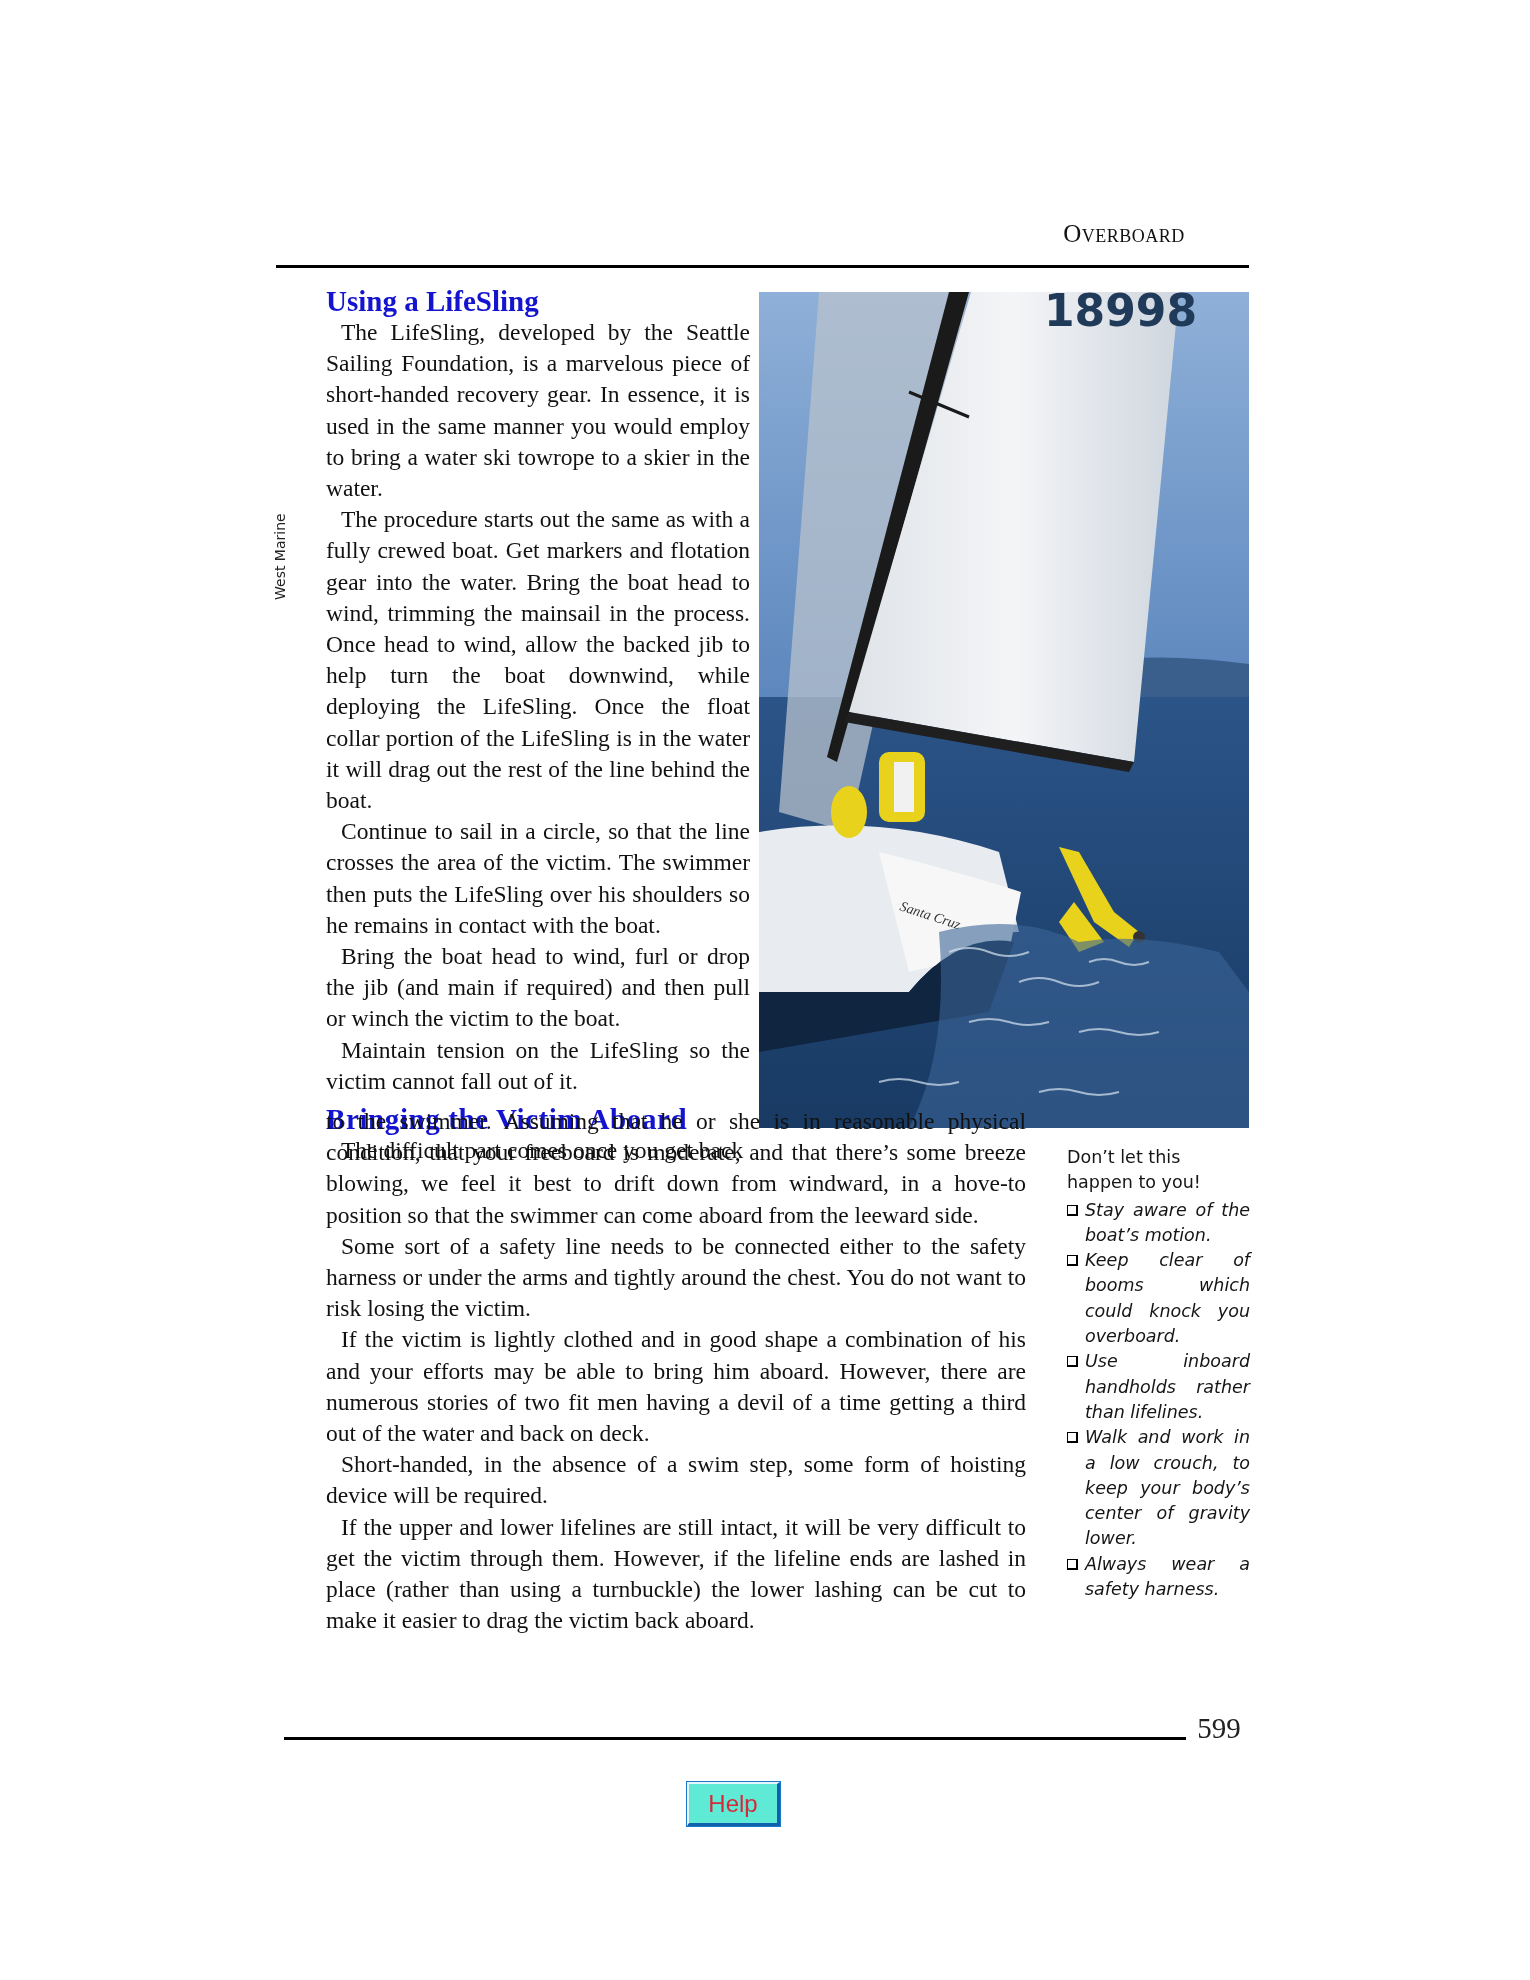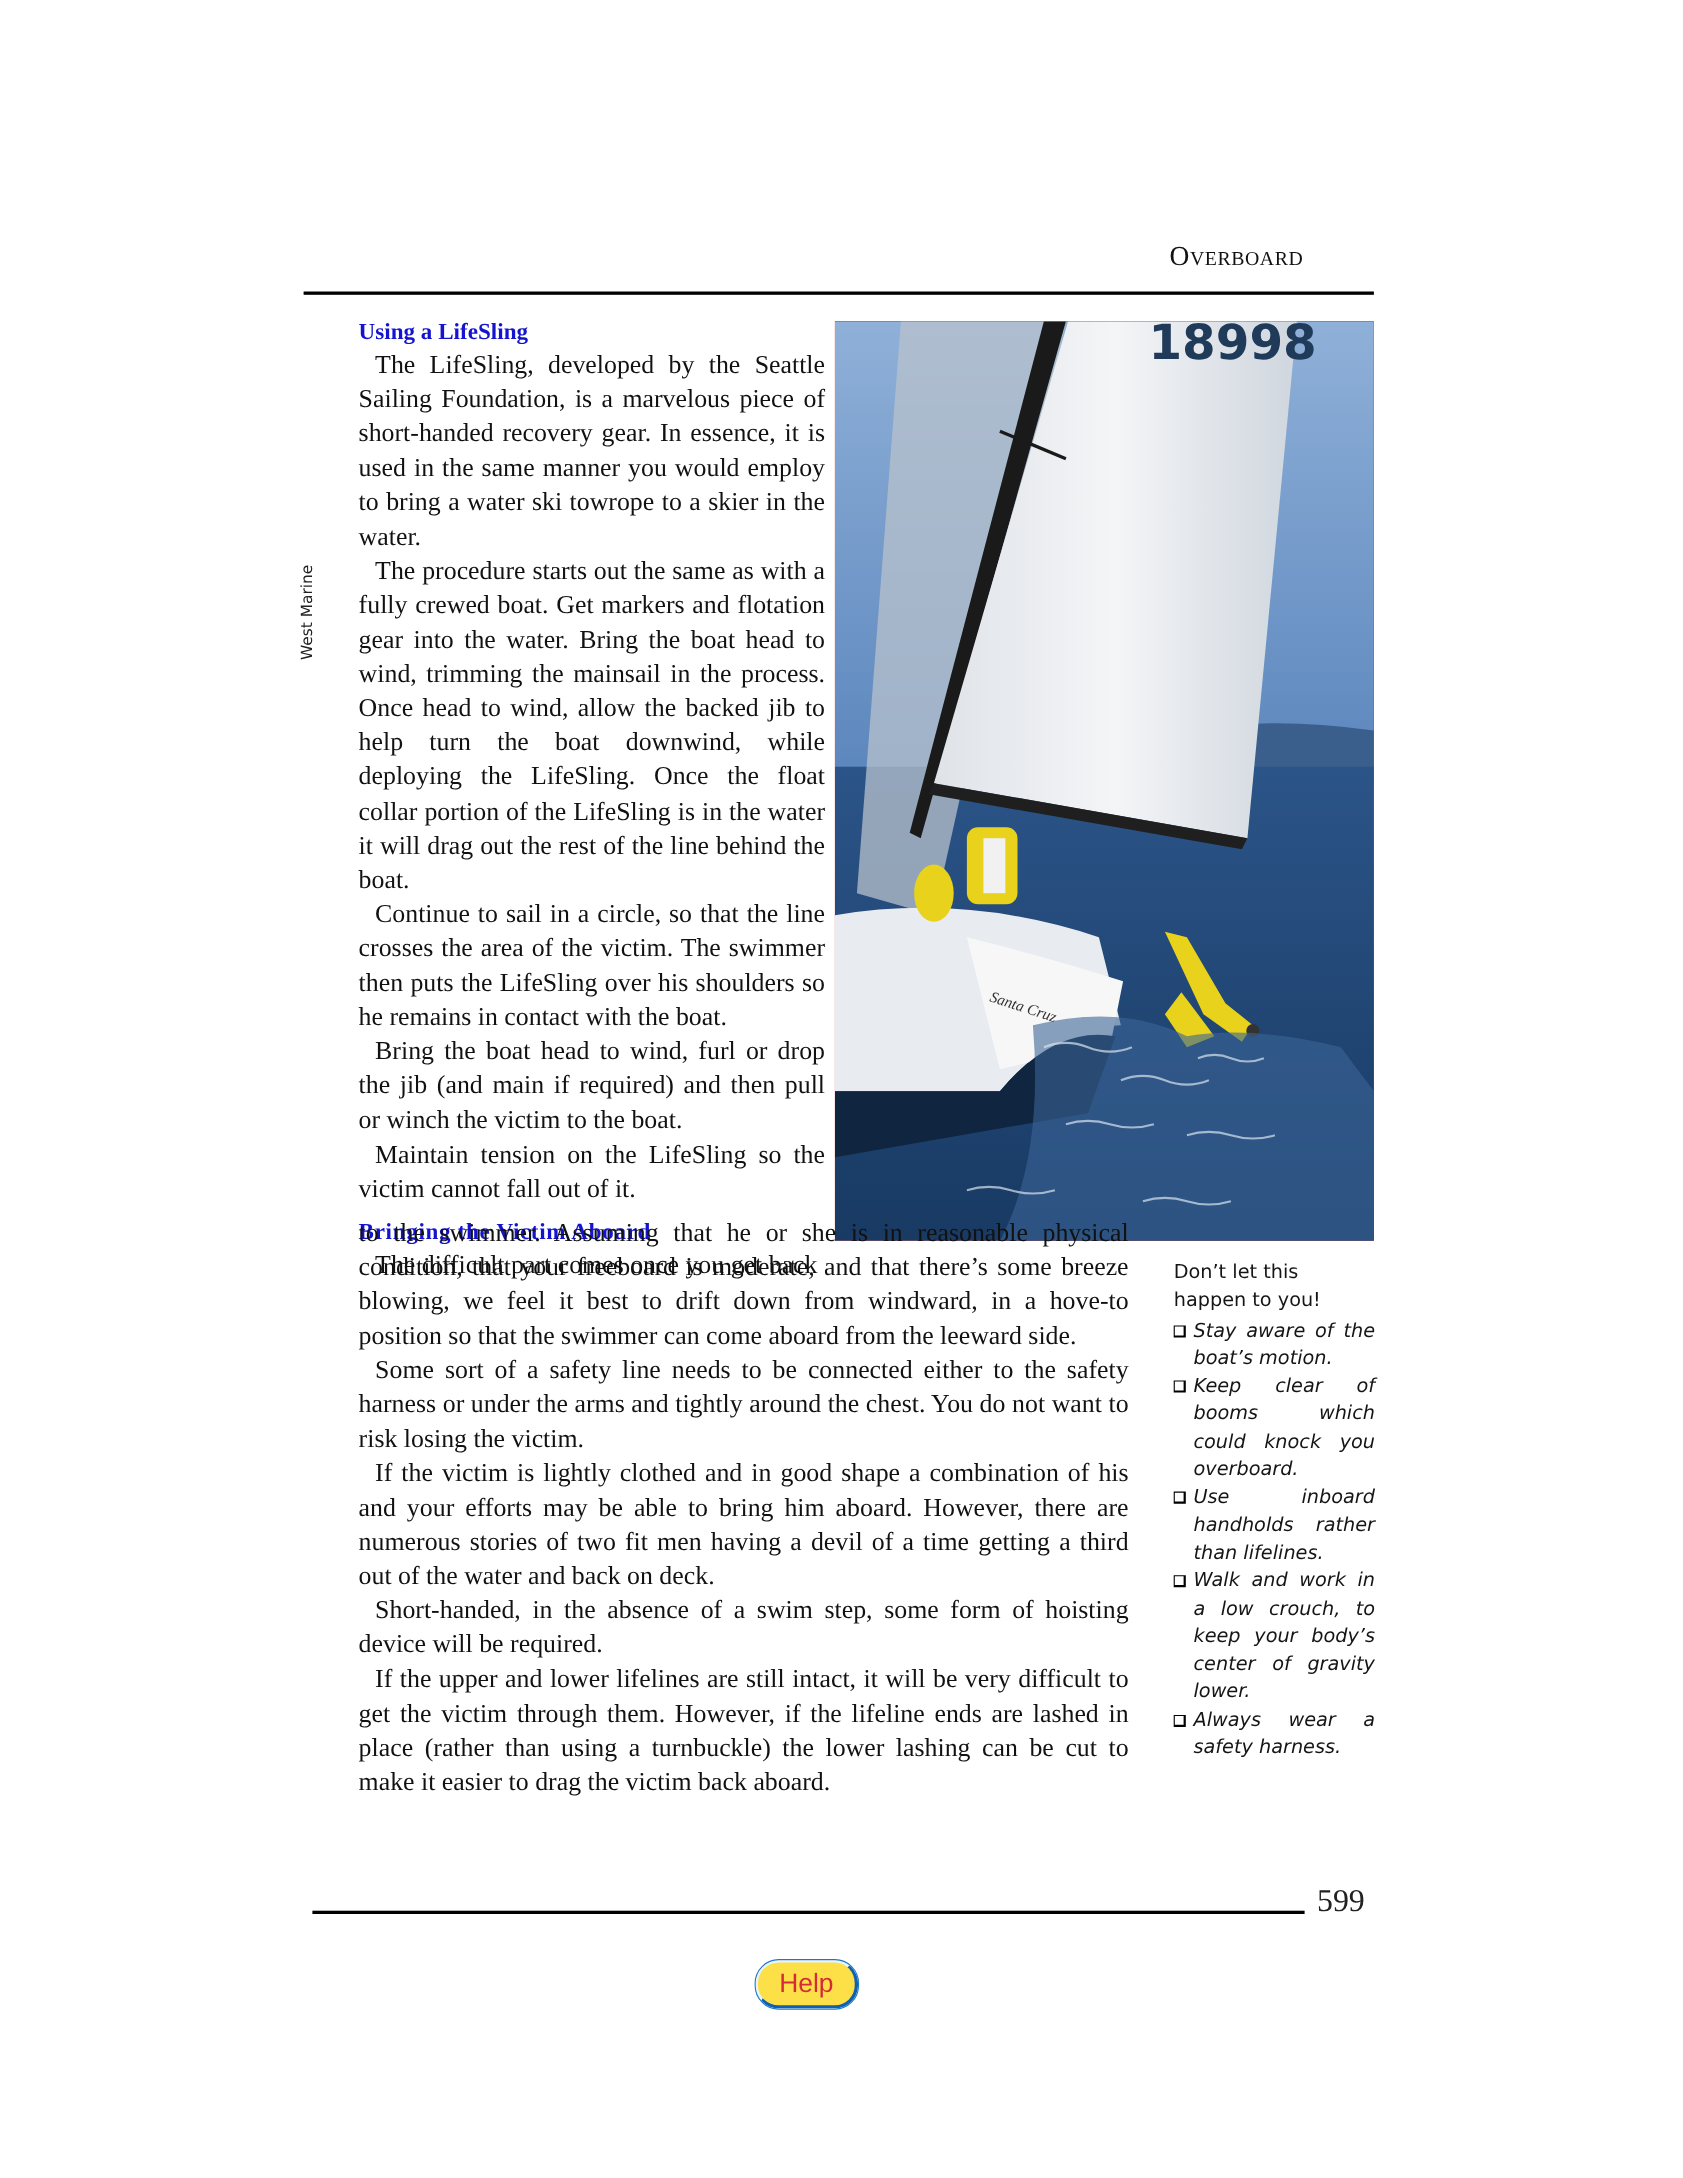--- a/index.html
+++ b/index.html
@@ -23,21 +23,21 @@
 
     .body-text {
       font-family: "Liberation Serif", serif; color: #111;
       font-size: 23.5px; line-height: 31.2px;
     }
     .col-narrow { position: absolute; left: 326px; top: 285px; width: 424px; }
     .col-wide { position: absolute; left: 326px; top: 1106px; width: 700px; }
 
     .section-heading {
       font-family: "Liberation Serif", serif; color: #1414d0;
-      font-size: 21px; line-height: 32px; margin: 0;
+      font-size: 29px; line-height: 32px; margin: 0;
     }
     .col-narrow .p, .col-wide .p {
       margin: 0; text-indent: 15px; text-align: justify;
     }
     .heading-2 { margin-top: 6px; letter-spacing: 0.6px; }
 
     .photo {
       position: absolute; left: 759px; top: 292px; width: 490px; height: 836px;
       overflow: hidden; background: #b91c1c;
     }
@@ -60,26 +60,26 @@
     .foot-rule {
       position: absolute; left: 284px; top: 1737px; width: 902px; height: 3px; background: #000;
     }
     .page-number {
       position: absolute; left: 1190px; top: 1712px; width: 58px; text-align: center;
       font-family: "Liberation Serif", serif; font-size: 29px; color: #222;
     }
 
     .help-button {
       position: absolute; left: 687px; top: 1782px; width: 93px; height: 44px;
-      background: #fde047; box-sizing: border-box;
+      background: #5eead4; box-sizing: border-box;
       border-top: 2px solid #e8f4ff; border-left: 2px solid #e8f4ff;
       border-right: 3px solid #1060b0; border-bottom: 3px solid #1060b0;
       outline: 1px solid #1a78c8;
       color: #d42a3a; font-family: "Liberation Sans", sans-serif; font-size: 24px;
-      display: flex; align-items: center; justify-content: center; cursor: pointer; border-radius: 21px;
+      display: flex; align-items: center; justify-content: center; cursor: pointer;
     }
   </style>
 </head>
 <body>
 
 <div class="running-head">Overboard</div>
 <div class="head-rule"></div>
 
 <div class="side-label">
   <span>West Marine</span>

